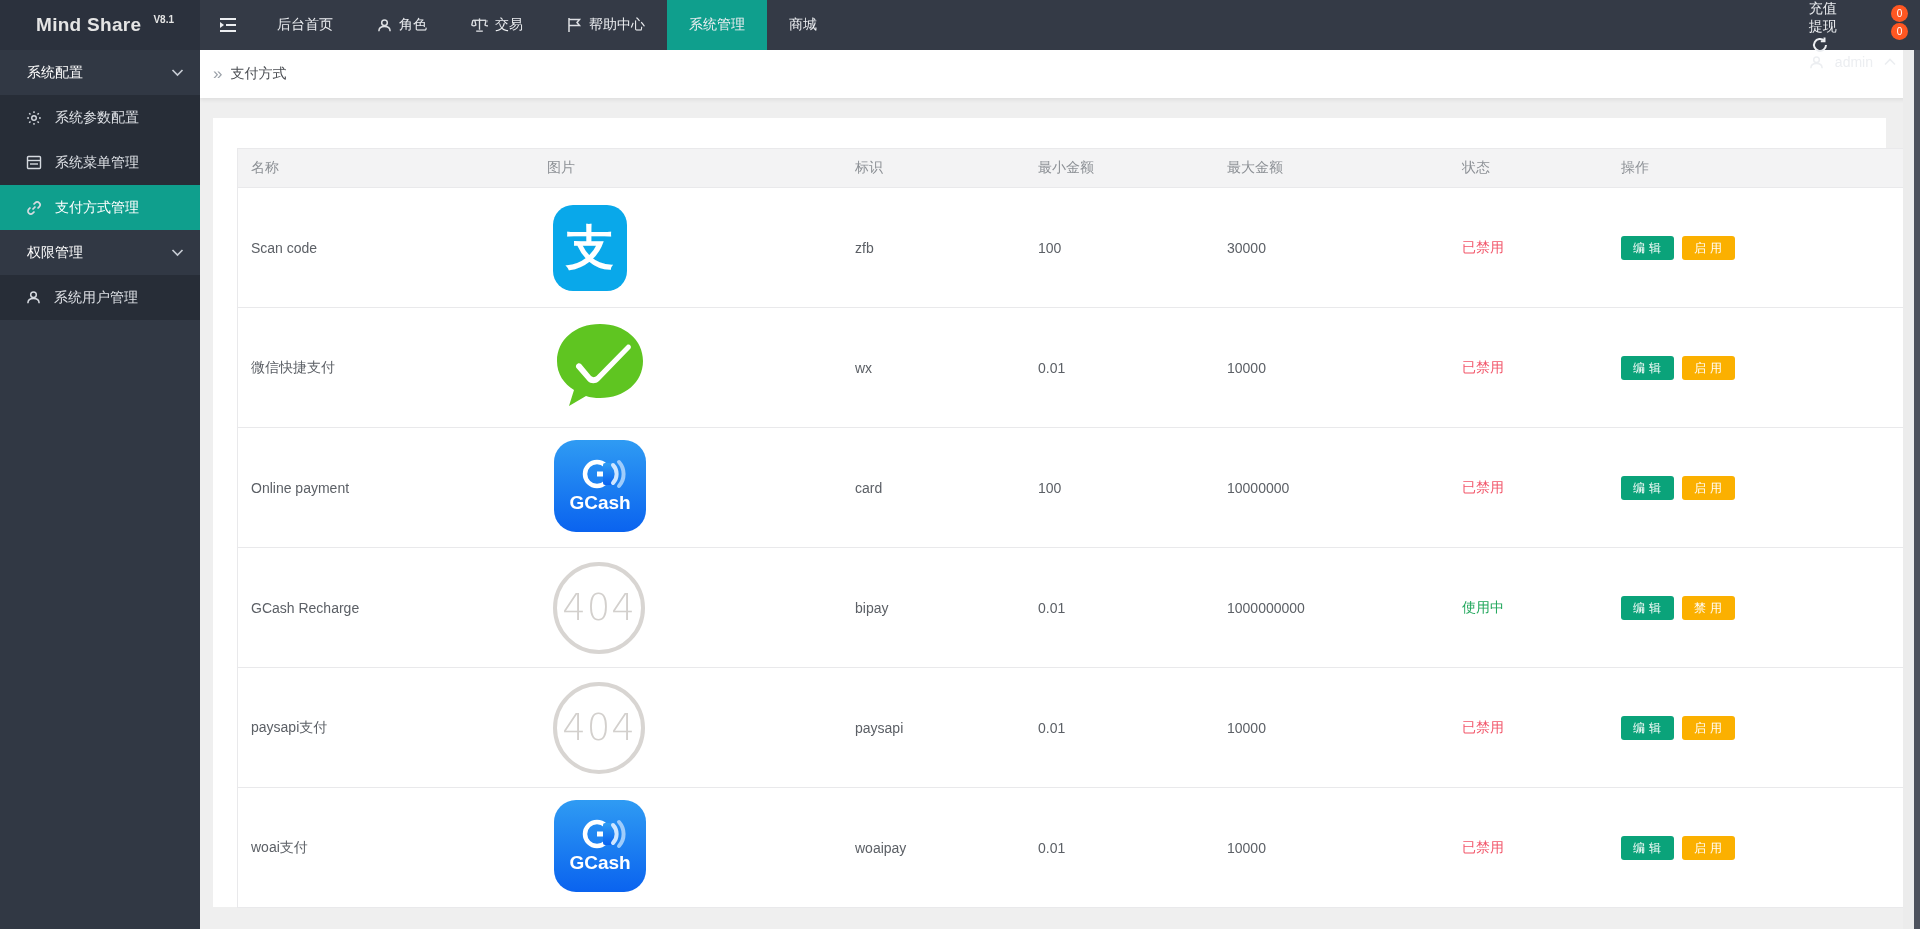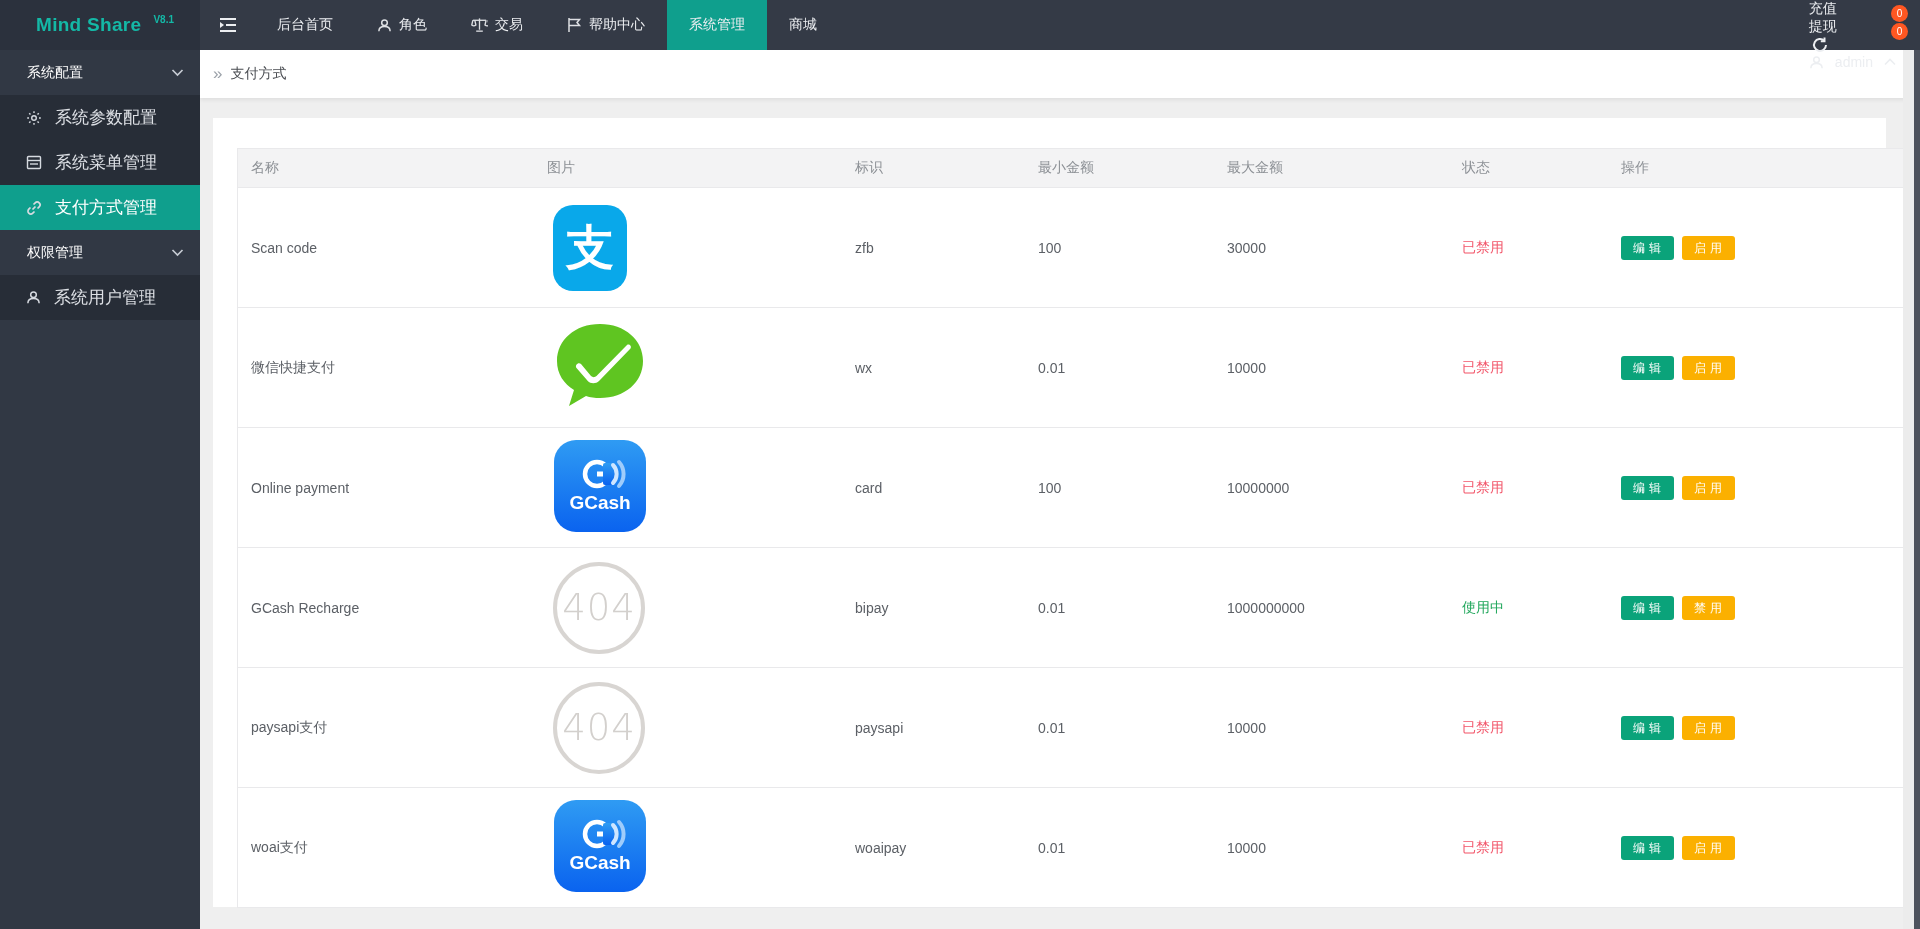--- a/index.html
+++ b/index.html
@@ -2,21 +2,21 @@
 <html><head>
 <meta charset="utf-8">
 <style>
   * { margin:0; padding:0; box-sizing:border-box; }
   html,body { width:1920px; height:929px; overflow:hidden;
     font-family:"Liberation Sans","DejaVu Sans",sans-serif; background:#efefef; }
 
   
   .topbar { position:absolute; left:0; top:0; width:1920px; height:50px;
     background:#343a46; display:flex; align-items:stretch; z-index:30; }
-  .logo-area { width:200px; background:#2b313d; color:#14b8a6; display:flex;
+  .logo-area { width:200px; background:#2b313d; color:#e5e5e5; display:flex;
     align-items:center; padding-left:36px; flex:0 0 200px; }
   .logo-text { font-size:19px; font-weight:bold; letter-spacing:.3px; }
   .logo-ver { font-size:10px; font-weight:bold; margin-left:12px; transform:translateY(-6px); display:inline-block; }
   .tb-burger { width:55px; display:flex; align-items:center; justify-content:center; cursor:pointer; }
   .tb-nav { display:flex; align-items:stretch; }
   .tb-item { display:flex; align-items:center; gap:7px; padding:0 22px; color:#eceef1;
     font-size:14px; cursor:pointer; white-space:nowrap; }
   .tb-item.active { background:#0f9f8d; }
   .tb-item svg { opacity:.92; }
   .tb-spacer { flex:1; }
@@ -31,21 +31,21 @@
     color:#eceef1; font-size:14px; cursor:pointer; }
 
   
   .sidebar { position:absolute; left:0; top:50px; width:200px; height:879px;
     background:#313844; z-index:20; }
   .sb-group-header { height:45px; display:flex; align-items:center; background:#313844;
     color:#fff; font-size:14px; padding:0 16px 0 27px; cursor:pointer; }
   .sb-group-header .gh-label { flex:1; }
   .sb-group-header svg { color:#c6cbd3; }
   .sb-item { height:45px; display:flex; align-items:center; gap:13px; background:#272d37;
-    color:#dde0e5; font-size:17px; padding-left:26px; cursor:pointer; }
+    color:#dde0e5; font-size:14px; padding-left:26px; cursor:pointer; }
   .sb-item svg { color:#d6dae0; flex:0 0 auto; }
   .sb-item.active { background:#0f9f8d; color:#fff; }
 
   
   .main { position:absolute; left:200px; top:50px; width:1720px; height:879px; background:#efefef; }
   .breadcrumb-bar { height:48px; background:#fff; display:flex; align-items:center;
     padding-left:13px; box-shadow:0 2px 4px rgba(0,0,0,.07); position:relative; z-index:5; }
   .bc-sep { color:#9aa0a8; font-size:17px; margin-right:8px; }
   .bc-title { color:#4a4d52; font-size:14px; }
 

